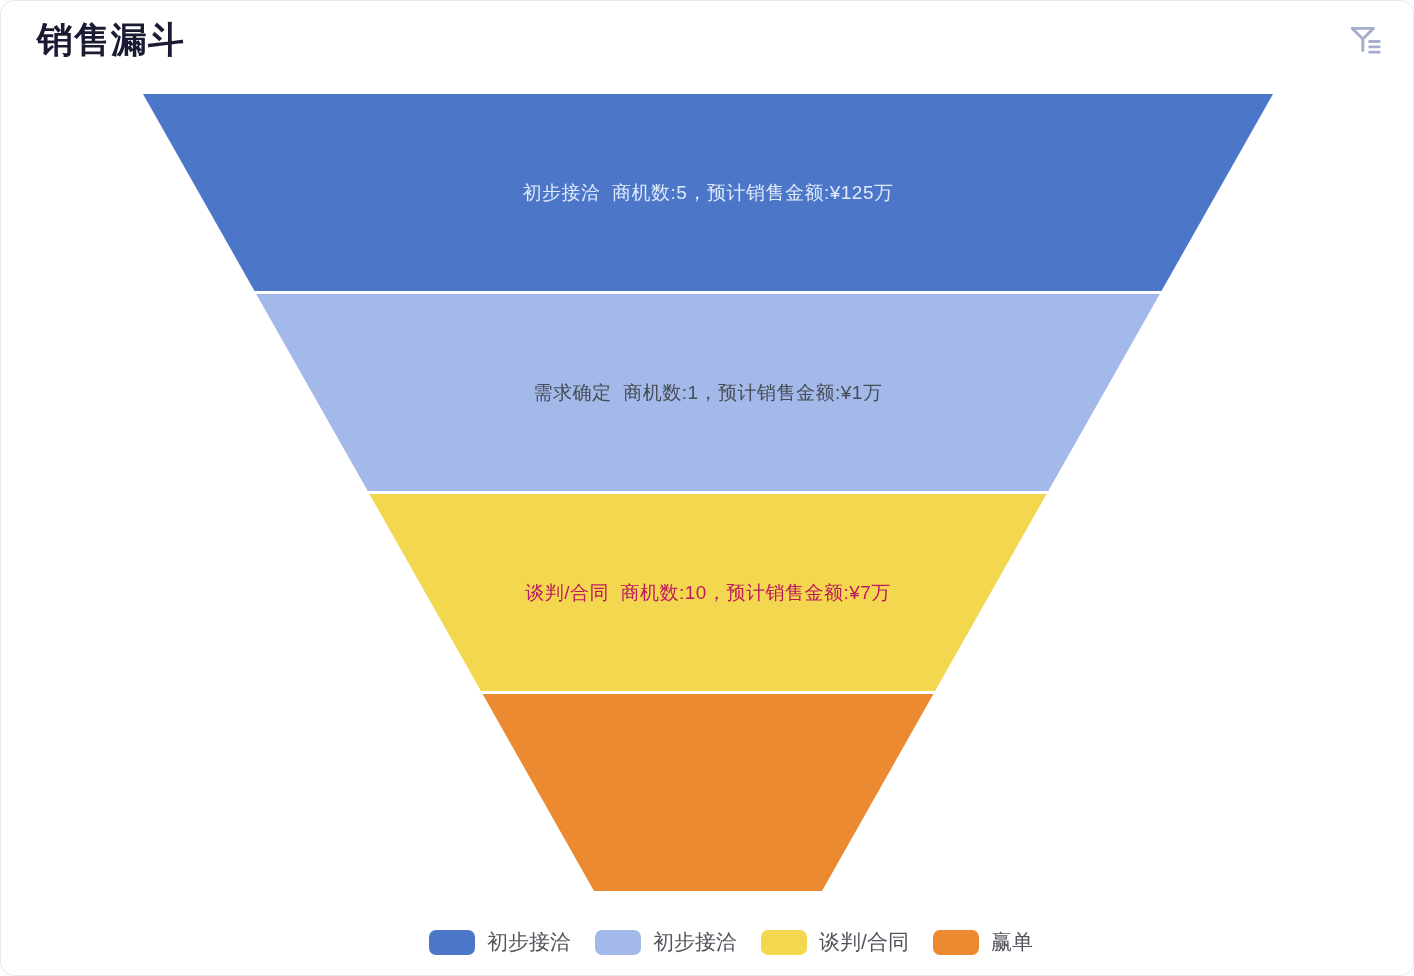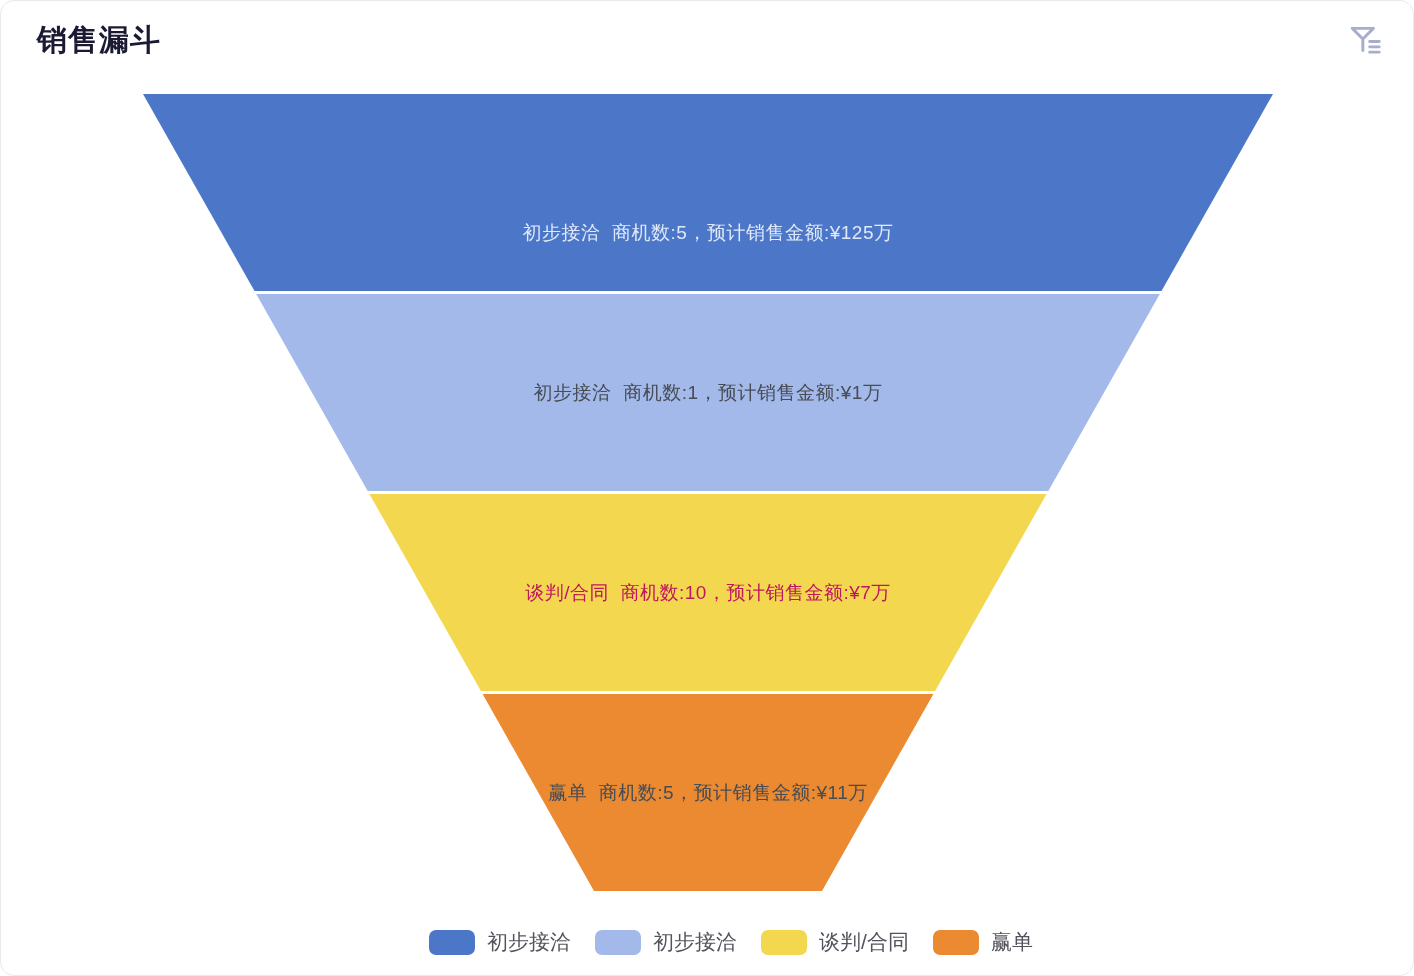--- a/index.html
+++ b/index.html
@@ -19,21 +19,21 @@
   .card-header {
     position: absolute;
     top: 0; left: 0; right: 0;
     height: 78px;
     display: flex;
     align-items: center;
     justify-content: space-between;
     padding: 0 26px 0 36px;
   }
   .title {
-    font-size: 30px;
+    font-size: 36px;
     font-weight: 700;
     color: #1a1a33;
     letter-spacing: 1px;
   }
   .filter-btn {
     background: none;
     border: none;
     cursor: pointer;
     padding: 2px;
     line-height: 0;
@@ -121,24 +121,23 @@
       </svg>
     </button>
   </div>
 
   <div class="funnel">
     <div class="seg seg1" style="background: rgb(76, 119, 201);"></div>
     <div class="seg seg2" style="background: rgb(163, 185, 234);"></div>
     <div class="seg seg3" style="background: rgb(243, 216, 79);"></div>
     <div class="seg seg4" style="background: rgb(235, 138, 49);"></div>
 
-    <div class="seg-label lab1" style="color: rgb(223, 233, 250); margin-top: 40px;">初步接洽  商机数:5，预计销售金额:¥125万</div>
-    <div class="seg-label lab2" style="color: rgb(71, 76, 85);">初步接洽  商机数:1，预计销售金额:¥1万</div>
+    <div class="seg-label lab1" style="color: rgb(223, 233, 250);">初步接洽  商机数:5，预计销售金额:¥125万</div>
+    <div class="seg-label lab2" style="color: rgb(71, 76, 85);">需求确定  商机数:1，预计销售金额:¥1万</div>
     <div class="seg-label lab3" style="color: #be185d;">谈判/合同  商机数:10，预计销售金额:¥7万</div>
-    <div class="seg-label lab4" style="color: rgb(71, 76, 85);">赢单  商机数:5，预计销售金额:¥11万</div>
   </div>
 
   <div class="legend">
     <div class="legend-item">
       <span class="legend-swatch" style="background: rgb(76, 119, 201);"></span>
       <span class="legend-label">初步接洽</span>
     </div>
     <div class="legend-item">
       <span class="legend-swatch" style="background: rgb(163, 185, 234);"></span>
       <span class="legend-label">初步接洽</span>

